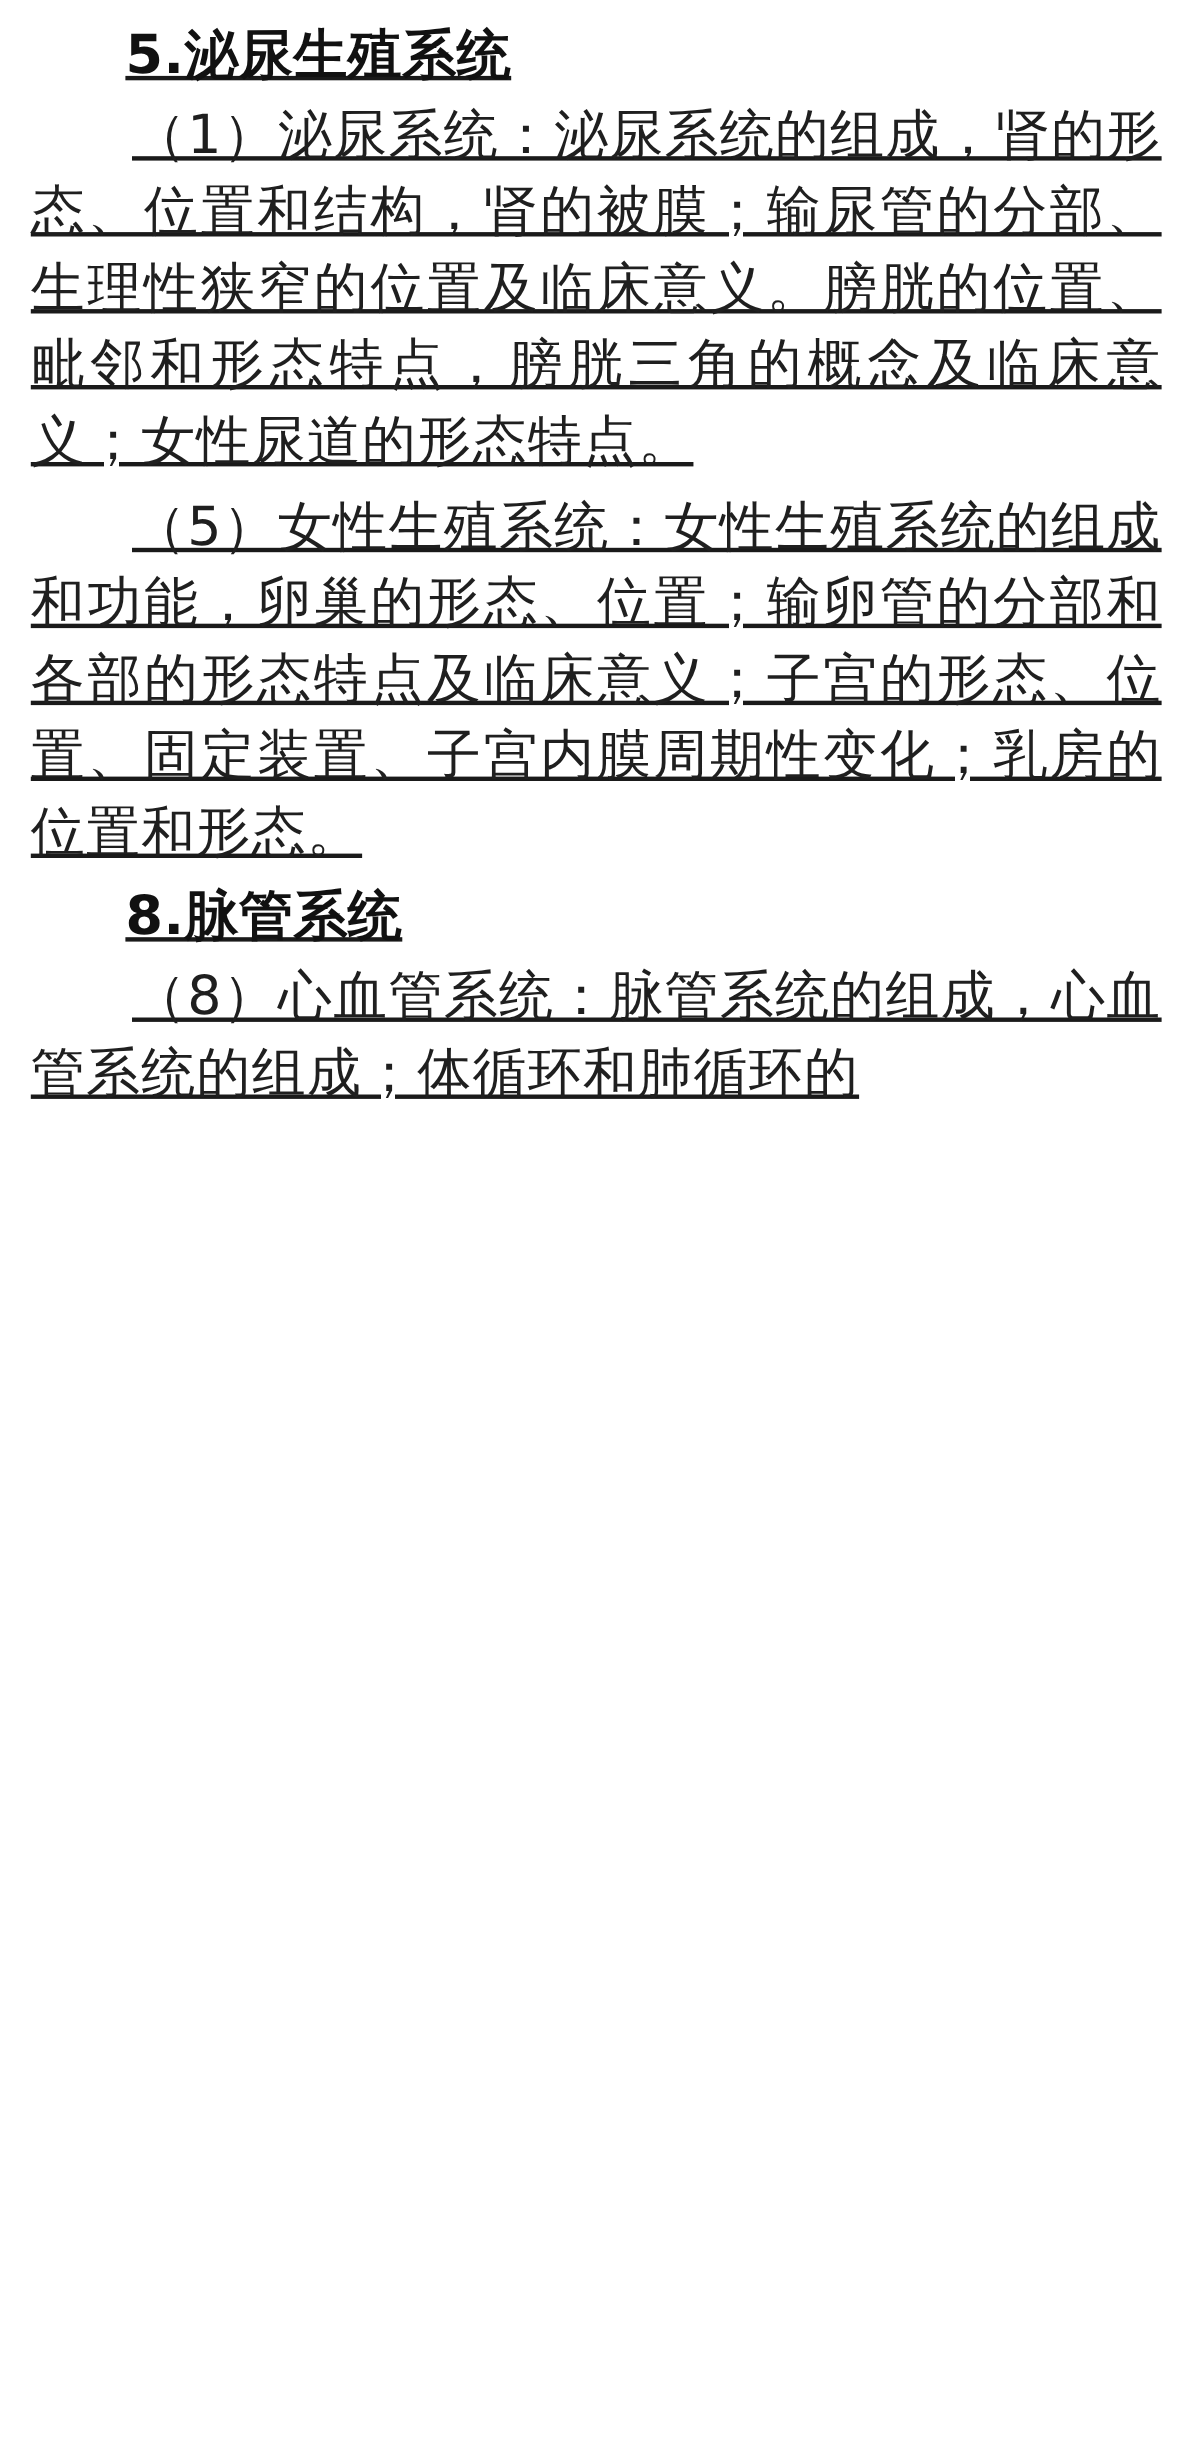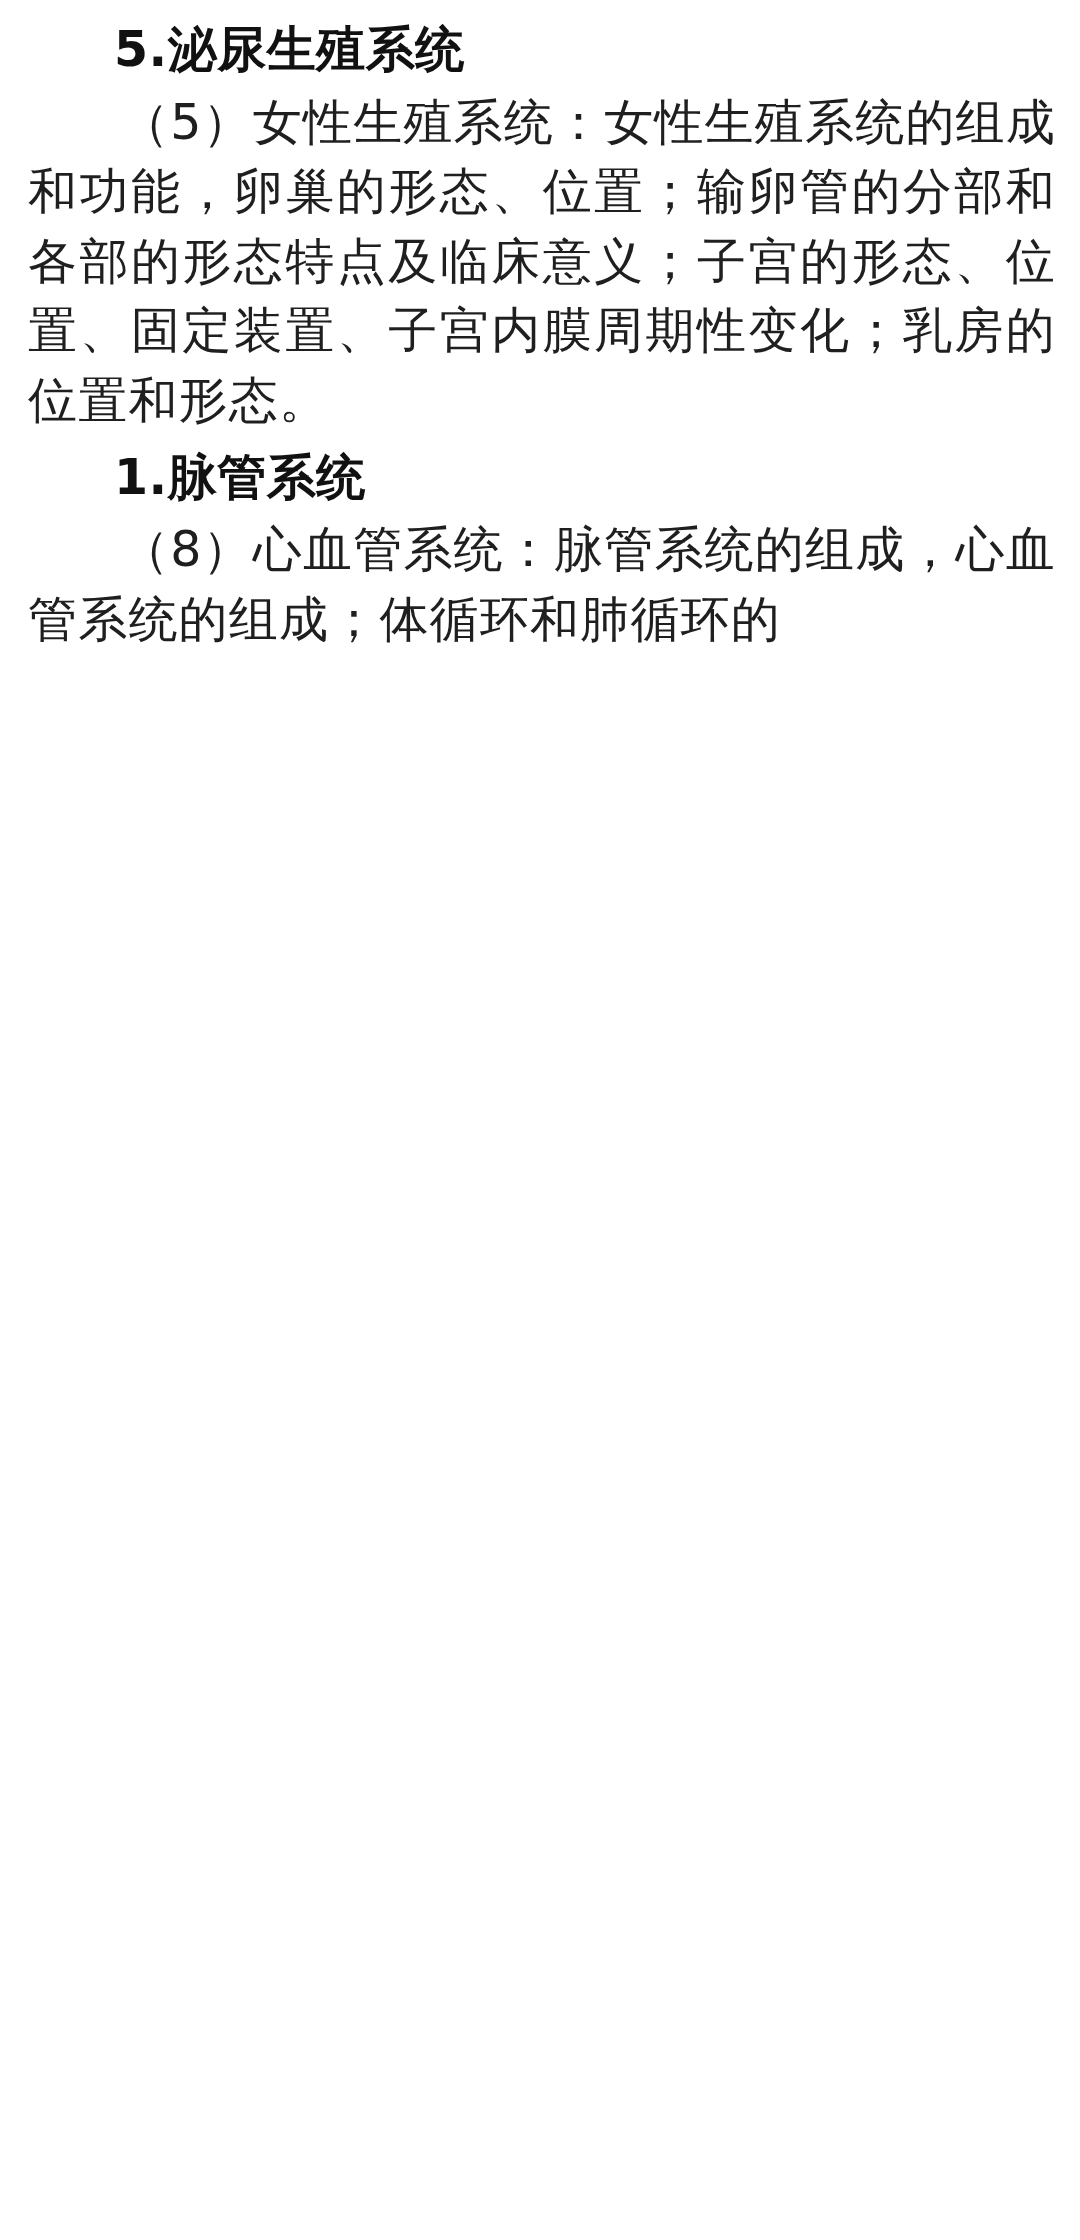--- a/index.html
+++ b/index.html
@@ -13,20 +13,21 @@
     overflow: hidden;
     font-family: "DejaVu Sans", "Liberation Sans", sans-serif;
     color: #1a1a1a;
   }
   .page {
     box-sizing: border-box;
     width: 1080px;
     height: 2164px;
     padding: 18px 24px 0 28px;
     background: #ffffff;
+    text-decoration: underline;
   }
   .block {
     margin: 0;
   }
   .heading {
     font-size: 49px;
     font-weight: bold;
     line-height: 1.30;
     letter-spacing: 0.5px;
     margin: 0 0 6px 0;
@@ -53,21 +54,22 @@
     margin-bottom: 0;
   }
 </style>
 </head>
 <body>
 
 <div class="page">
 
   <div class="block">
     <h2 class="heading">5.泌尿生殖系统</h2>
+    <p class="para">（1）泌尿系统：泌尿系统的组成，肾的形态、位置和结构，肾的被膜；输尿管的分部、生理性狭窄的位置及临床意义。膀胱的位置、毗邻和形态特点，膀胱三角的概念及临床意义；女性尿道的形态特点。</p>
     <p class="para">（5）女性生殖系统：女性生殖系统的组成和功能，卵巢的形态、位置；输卵管的分部和各部的形态特点及临床意义；子宫的形态、位置、固定装置、子宫内膜周期性变化；乳房的位置和形态。</p>
   </div>
 
   <div class="block">
-    <h2 class="heading second">1.脉管系统</h2>
+    <h2 class="heading second">8.脉管系统</h2>
     <p class="para last">（8）心血管系统：脉管系统的组成，心血管系统的组成；体循环和肺循环的</p>
   </div>
 
 </div>
 
 </body></html>

